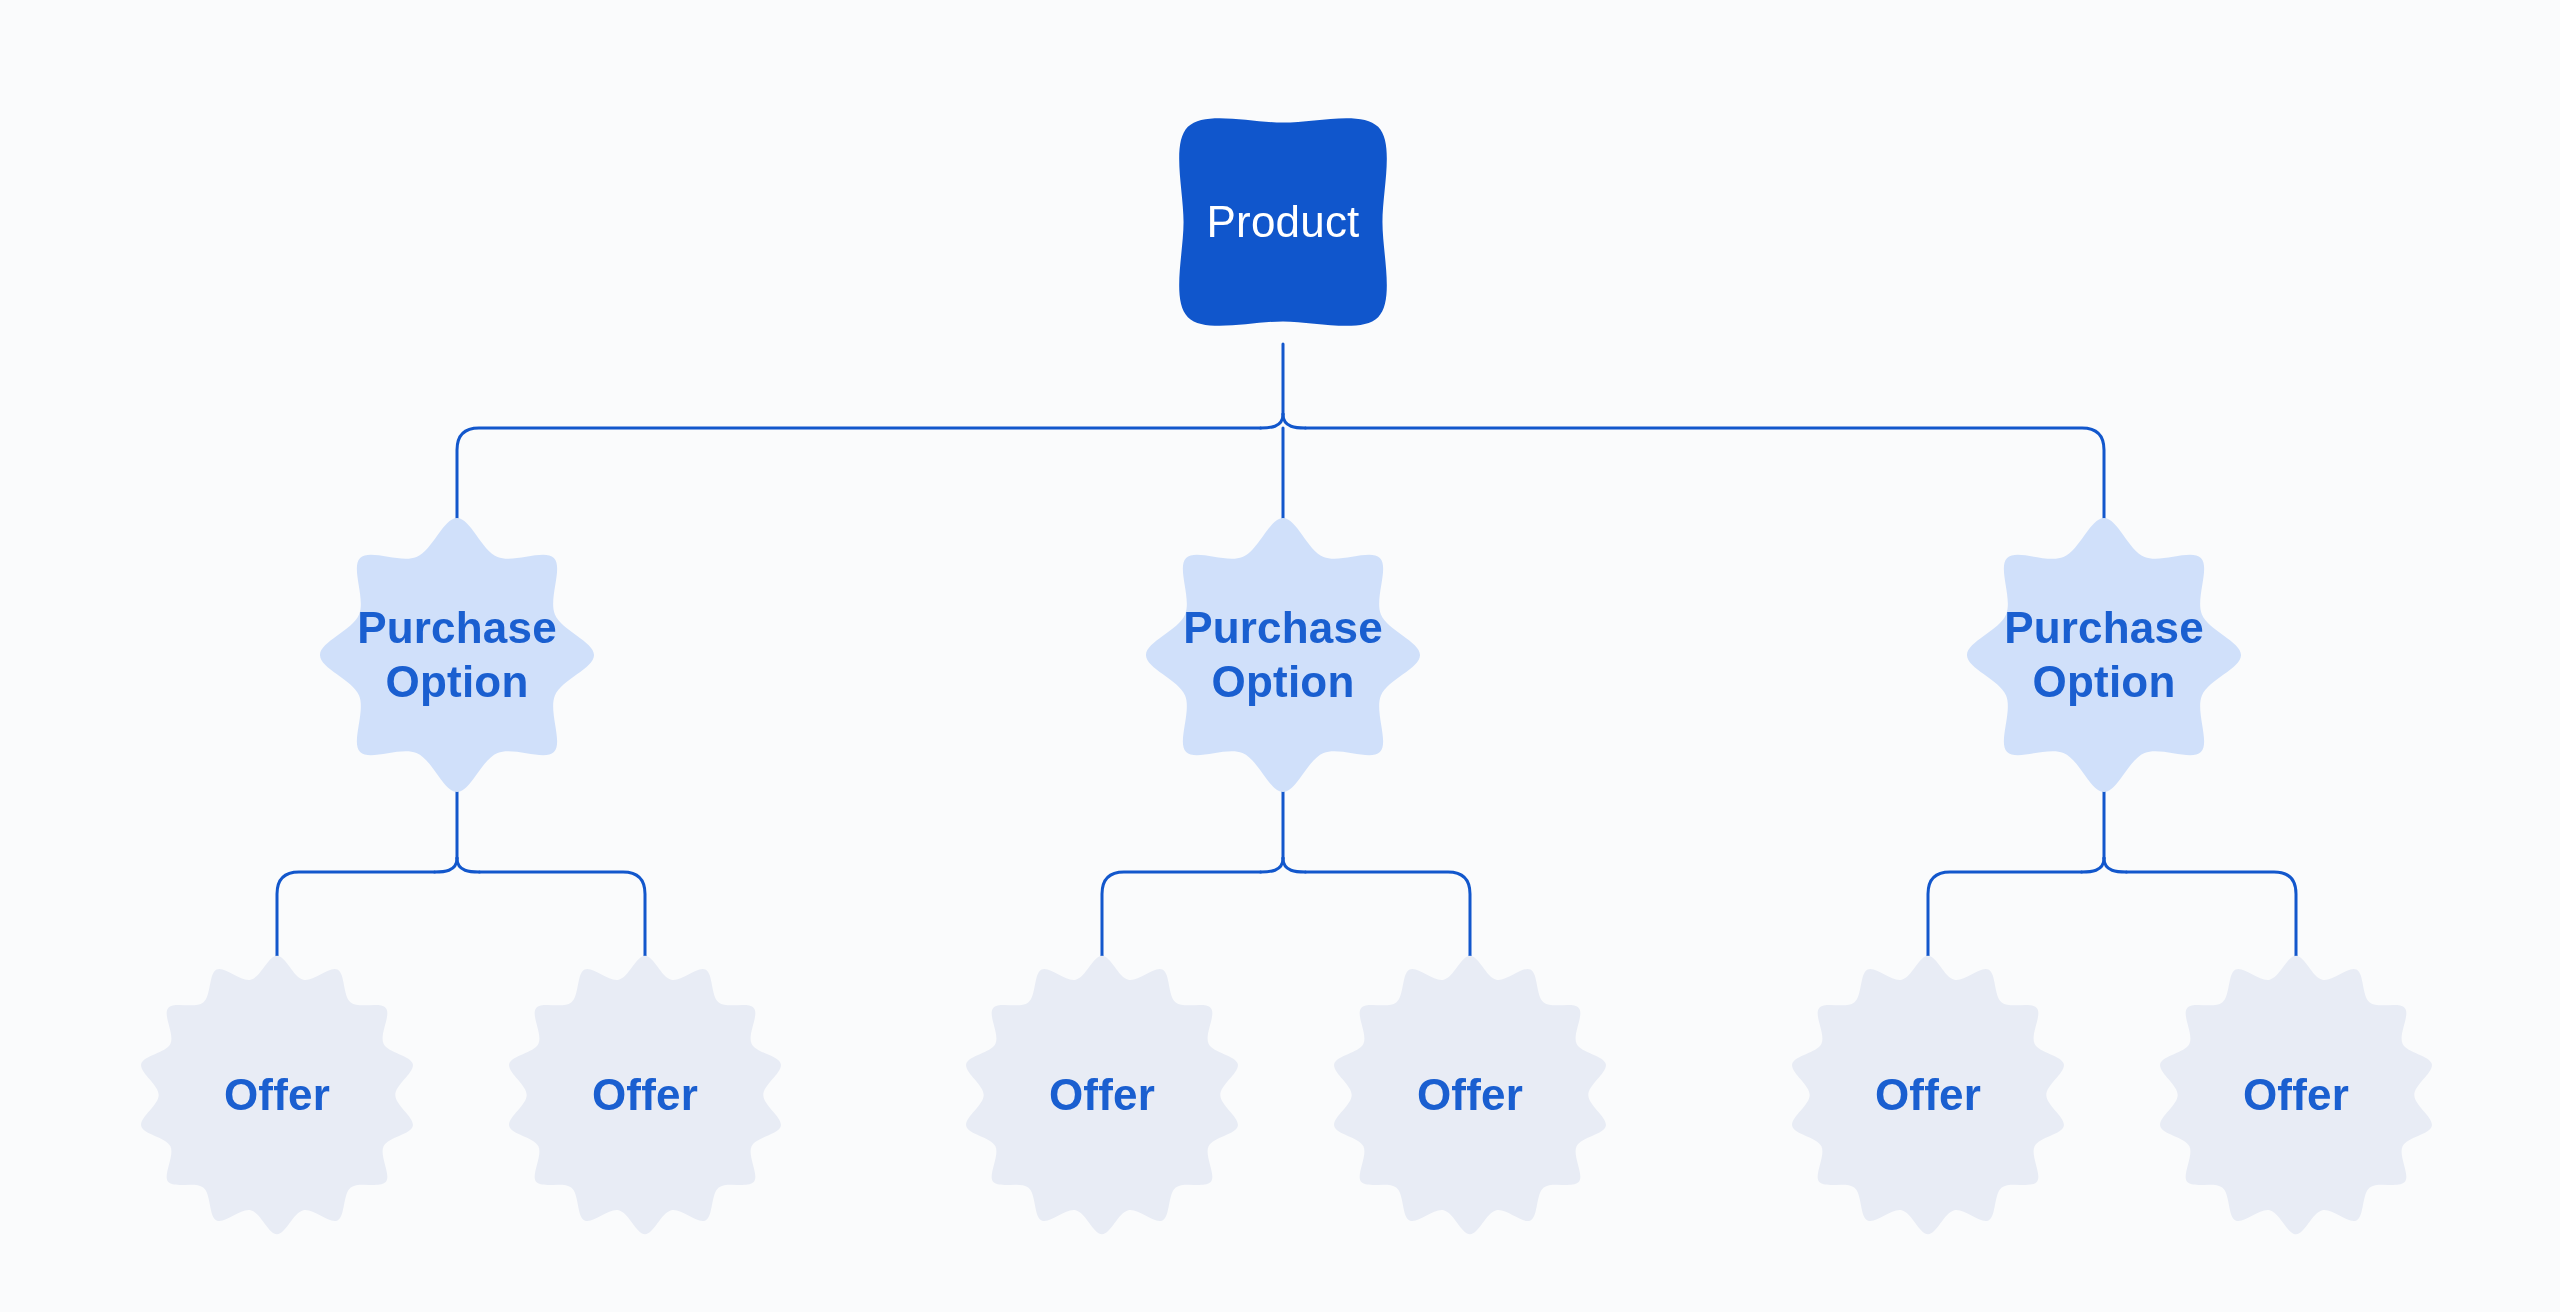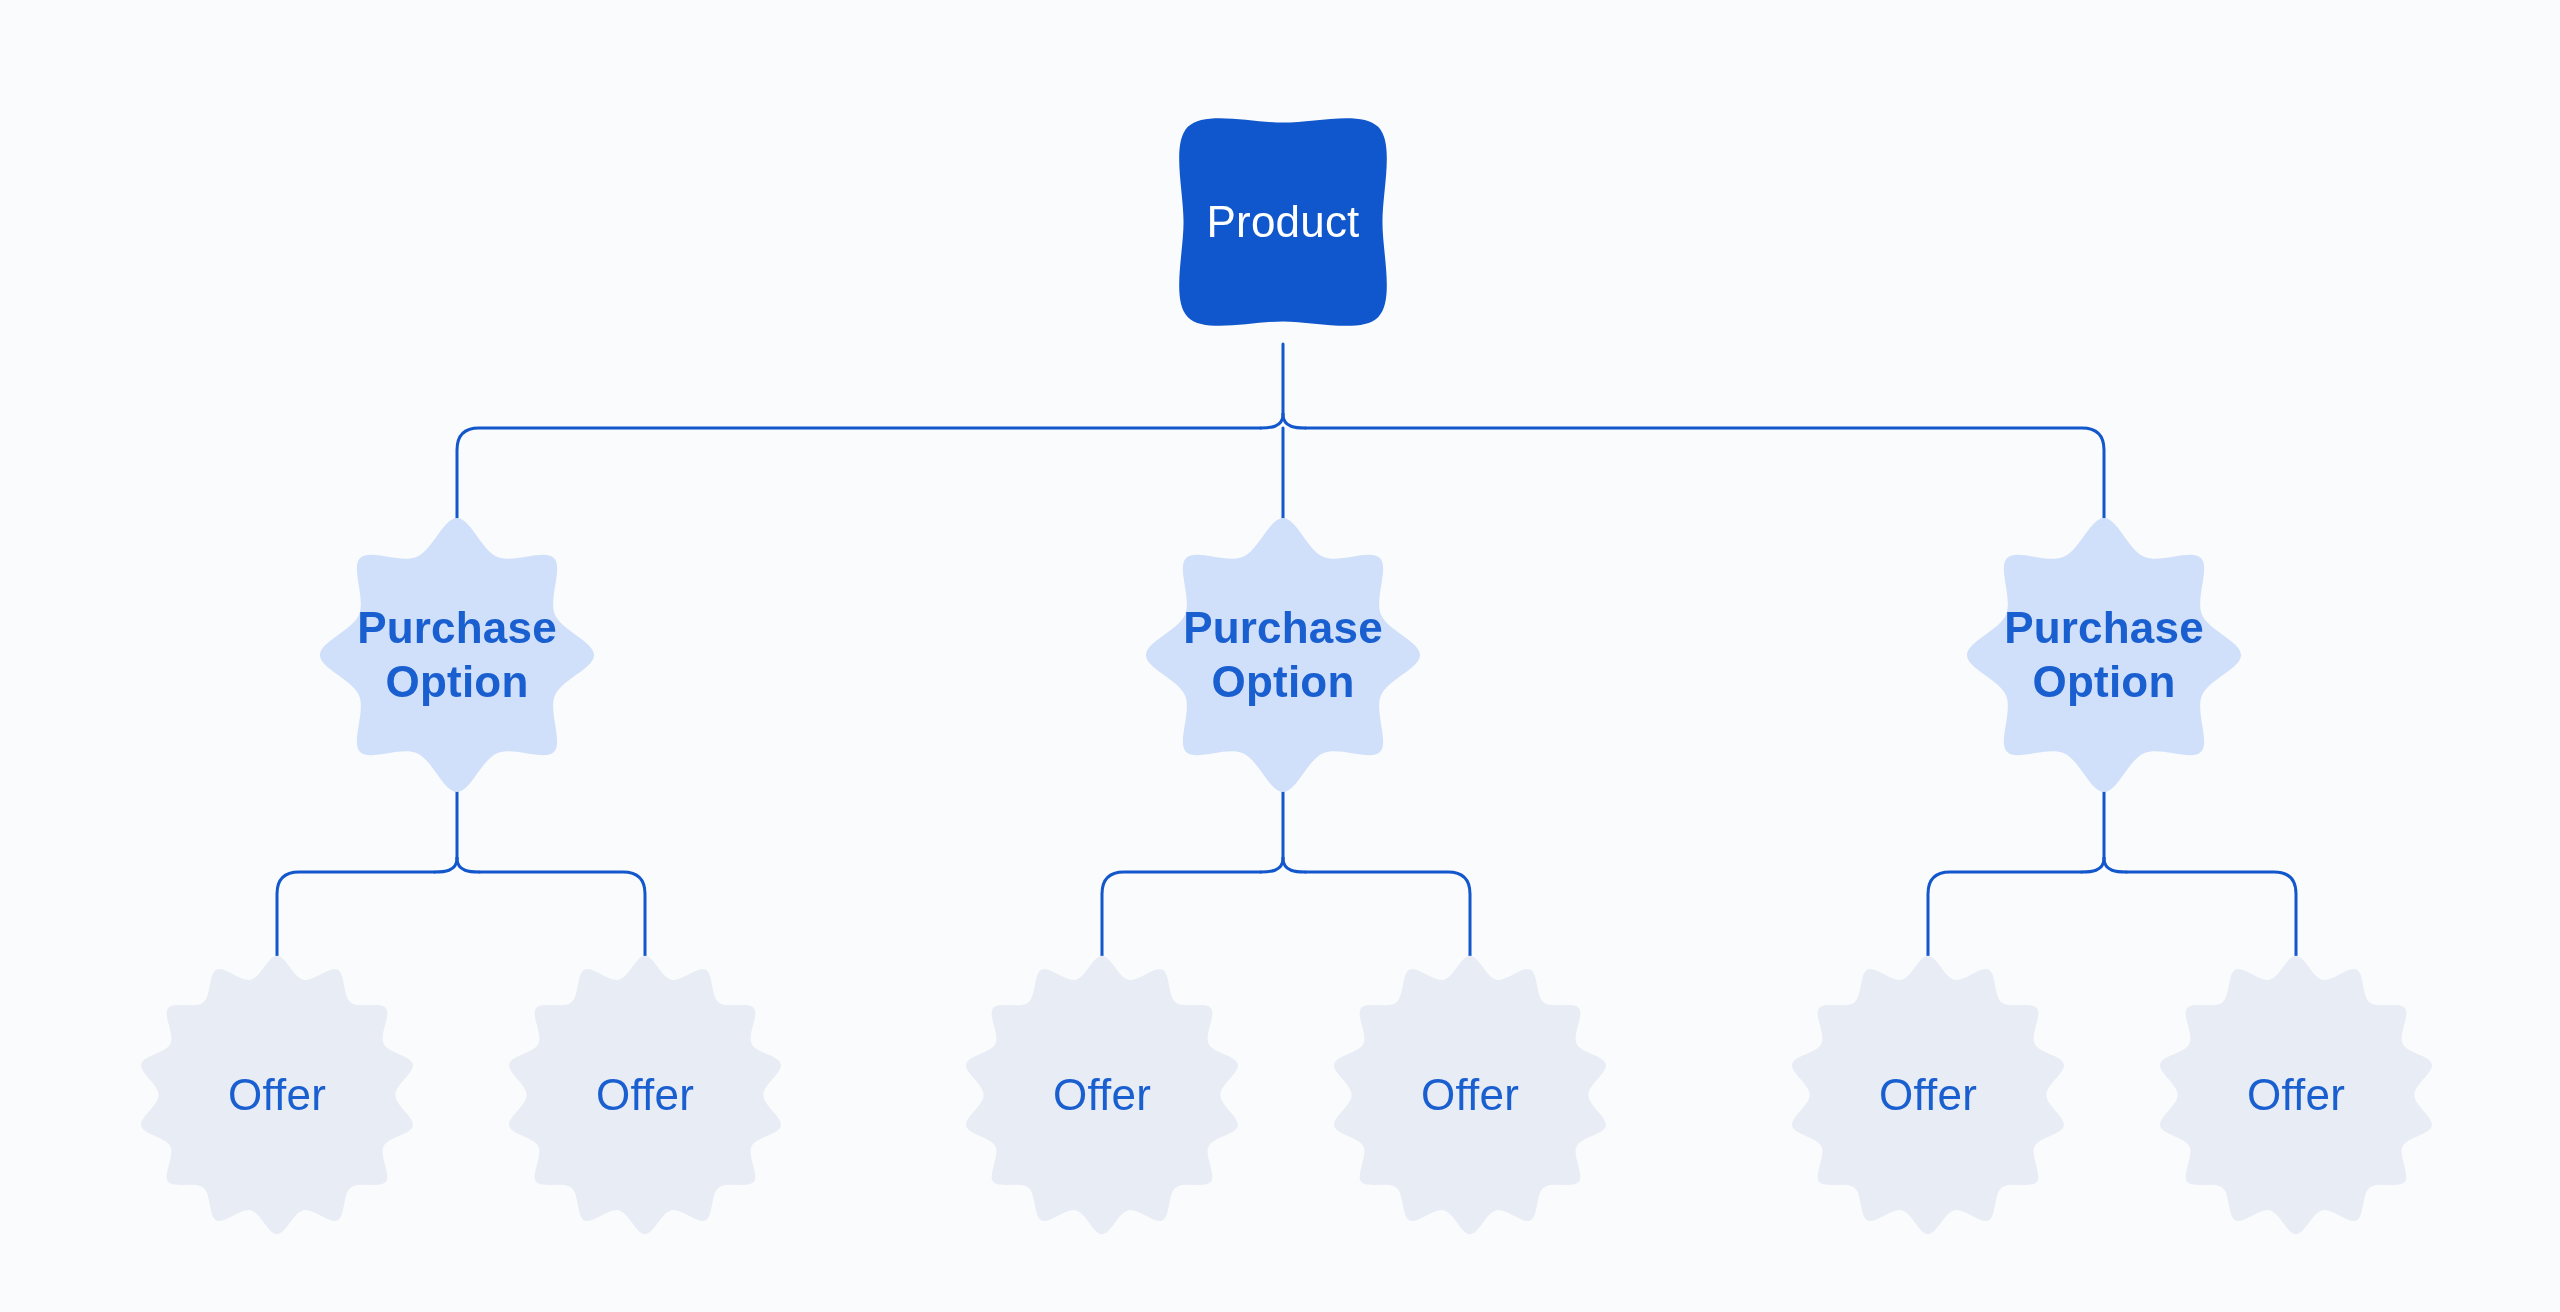--- a/index.html
+++ b/index.html
@@ -43,21 +43,21 @@
     font-weight: 400;
   }
   .label-purchase {
     font-size: 44px;
     line-height: 1.22;
     font-weight: 700;
   }
   .label-offer {
     font-size: 44px;
     line-height: 1.22;
-    font-weight: 400;
+    font-weight: 700;
   }
   .node-hit {
     position: absolute;
     transform: translate(-50%, -50%);
     border-radius: 50%;
     background: transparent;
   }
 </style>
 </head>
 <body>

